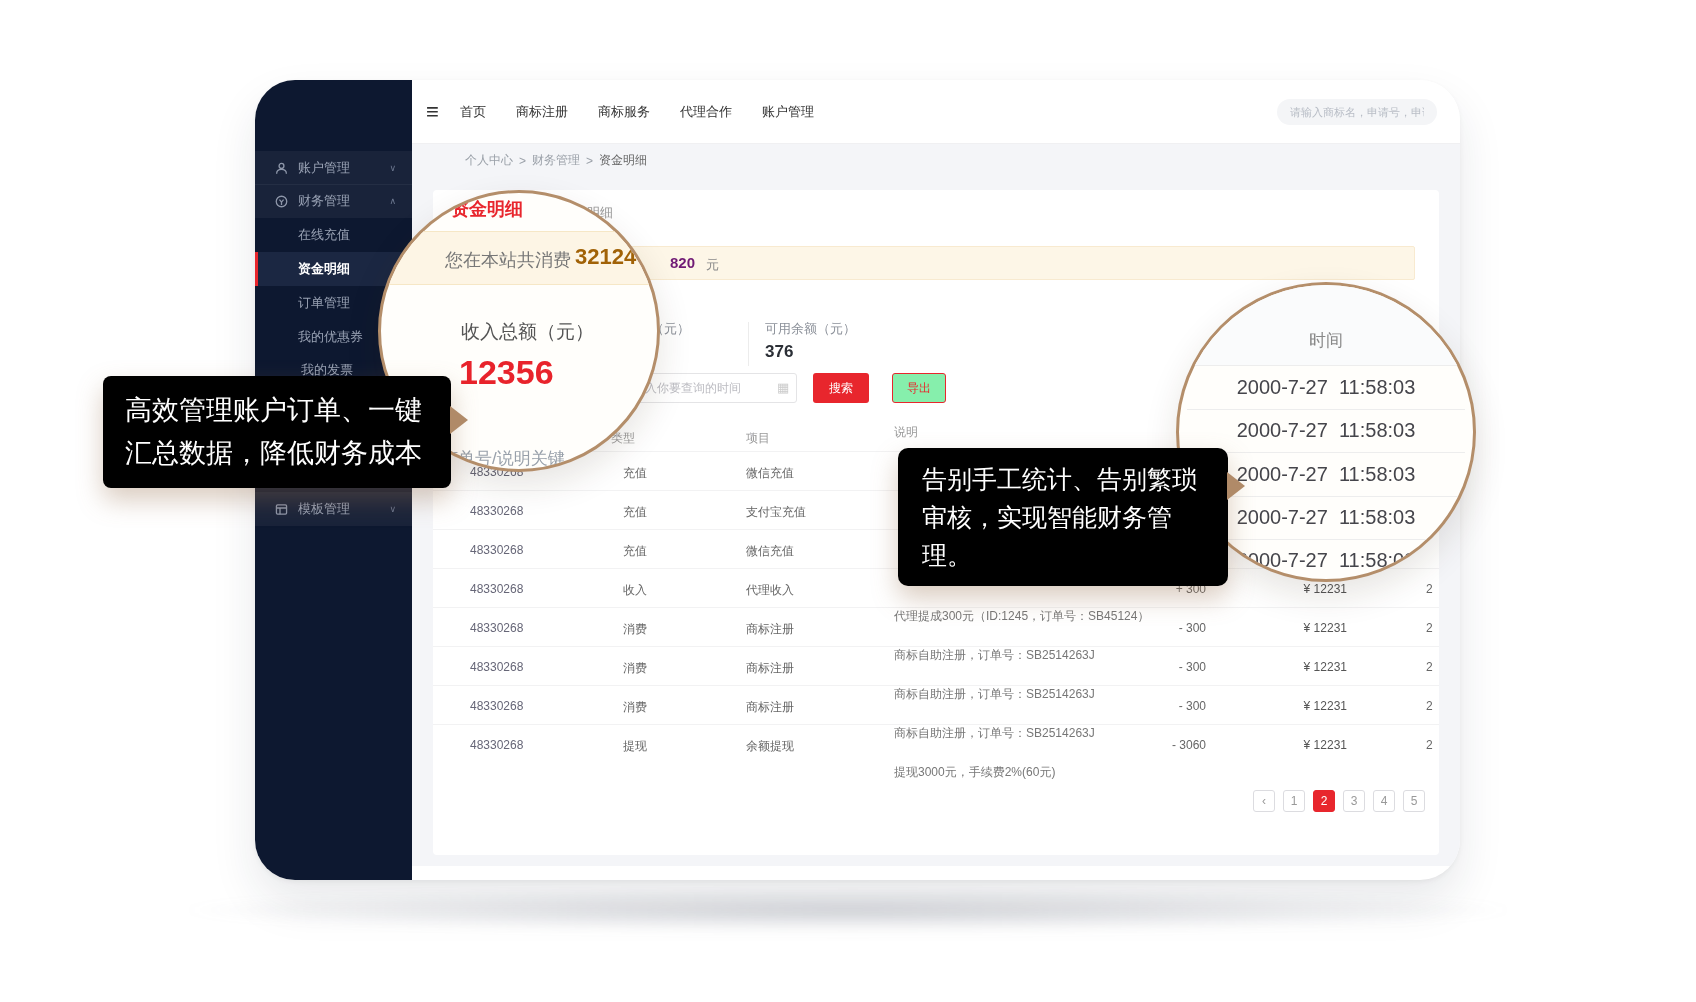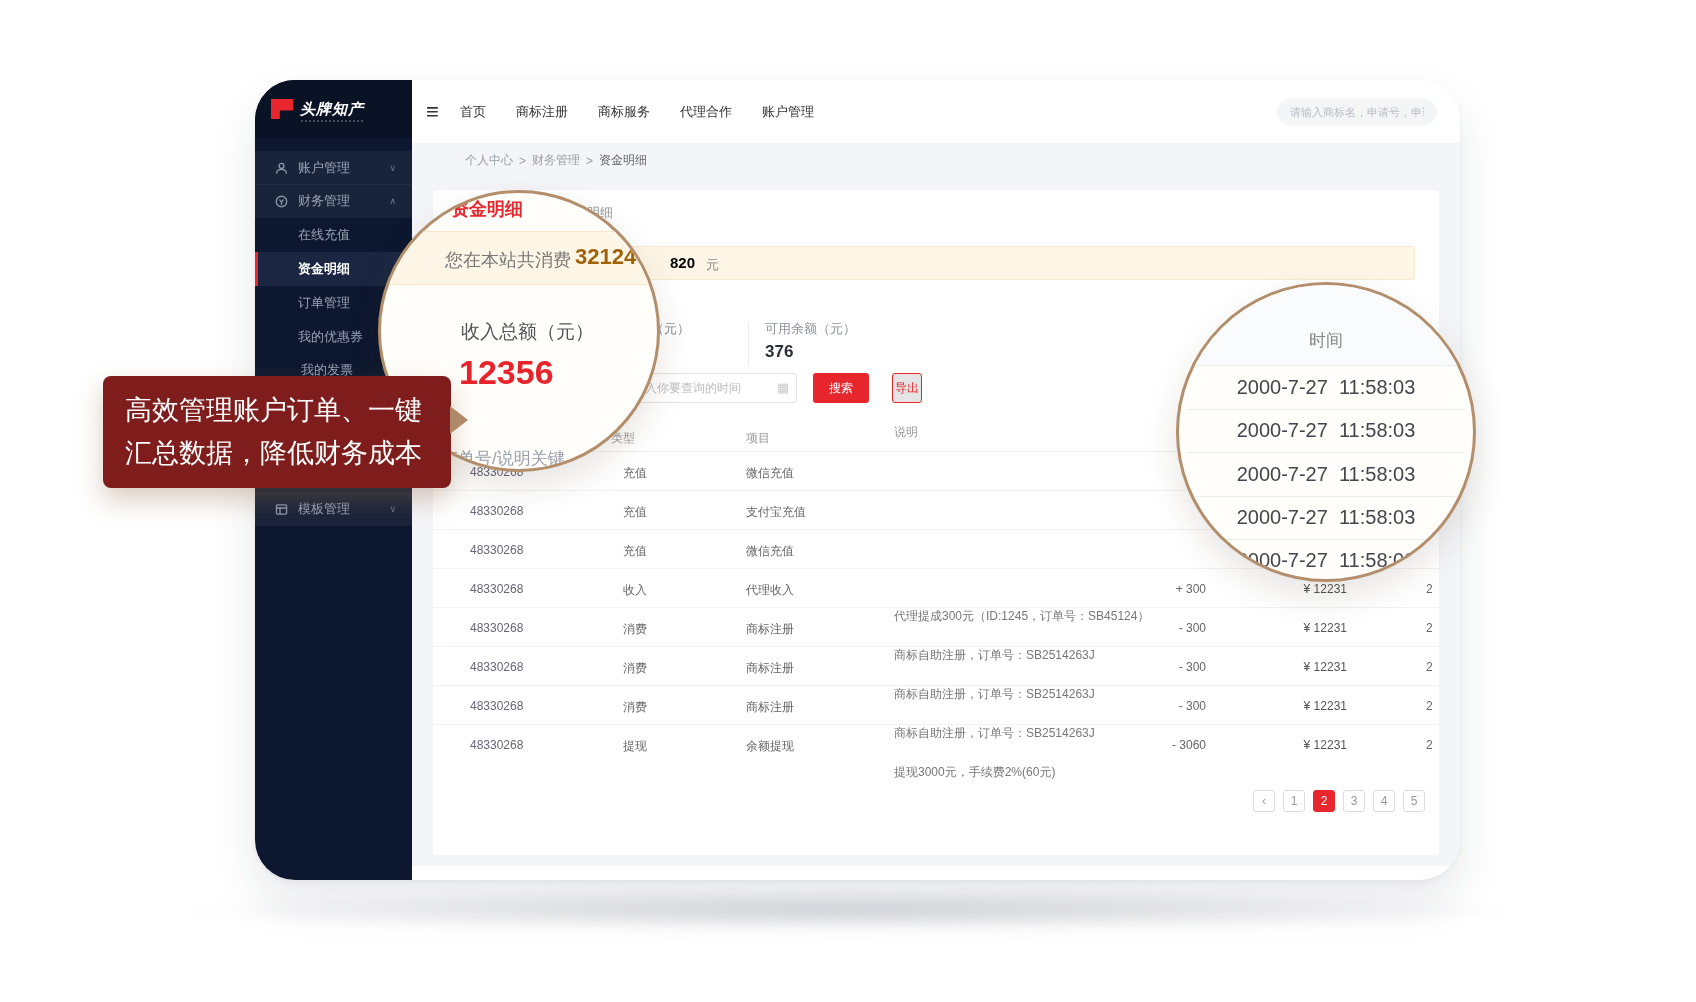--- a/index.html
+++ b/index.html
@@ -45,37 +45,37 @@
 
   
   .card { position:absolute; left:21px; top:46px; width:1006px; height:665px; background:#fff; border-radius:4px; overflow:hidden; }
   .tab1 { position:absolute; left:24px; top:13px; font-size:14px; font-weight:bold; color:#e8262d; cursor:pointer; }
   .tab1-bar { position:absolute; left:24px; top:35px; width:58px; height:3px; background:#e8262d; }
   .tab2 { position:absolute; left:128px; top:14px; font-size:13px; color:#999; cursor:pointer; }
 
   .banner { position:absolute; left:24px; top:56px; right:24px; height:34px; background:#fdf6e7;
     border:1px solid #f8ead0; border-radius:2px; font-size:13px; color:#8a8a8a; }
   .banner .pfx { position:absolute; left:16px; top:9px; }
-  .banner .amt { position:absolute; left:212px; top:7px; color:#000000; font-weight:bold; font-size:15px; }
+  .banner .amt { position:absolute; left:212px; top:7px; color:#701a75; font-weight:bold; font-size:15px; }
   .banner .unit { position:absolute; left:248px; top:9px; }
 
   .stat-label { position:absolute; font-size:13px; color:#8b9099; }
   .stat-value { position:absolute; font-size:17px; font-weight:bold; color:#2b2f36; }
   .stat-div { position:absolute; left:315px; top:132px; width:1px; height:44px; background:#ececec; }
   .v-red { color:#e8262d; }
 
   .f-input { position:absolute; left:177px; top:183px; width:187px; height:30px; border:1px solid #e4e4e6;
     border-radius:3px; padding:0 26px 0 10px; font-size:12px; color:#555; outline:none;
     font-family:"Liberation Sans", sans-serif; }
   .f-input::placeholder { color:#bcbcc2; }
   .f-cal { position:absolute; left:344px; top:190px; font-size:13px; color:#ccc; cursor:pointer; }
   .btn { position:absolute; top:183px; height:30px; border-radius:3px; font-size:12px; display:flex;
     align-items:center; justify-content:center; cursor:pointer; }
   .btn-search { left:380px; width:56px; background:#e8262d; color:#fff; }
-  .btn-export { left:459px; width:30px; background:#e5e5e5; border:1px solid #e8262d; color:#e8262d; }
+  .btn-export { left:459px; width:54px; background:#86efac; border:1px solid #e8262d; color:#e8262d; }
 
   .thead { position:absolute; left:0; right:0; top:228px; height:28px; font-size:12px; color:#999; }
   .thead span { position:absolute; top:6px; white-space:nowrap; }
   .caret { font-size:8px; color:#c6c6cc; margin-left:3px; cursor:pointer; }
   .h-order{left:37px;} .h-type{left:178px;} .h-proj{left:313px;} .h-desc{left:461px;}
 
   .tbody { position:absolute; left:0; right:0; top:261px; }
   .tr { position:relative; height:39px; border-top:1px solid #f2f2f3; font-size:12px; color:#666; }
   .tr span { position:absolute; top:13px; white-space:nowrap; }
   .c-order{left:37px; color:#667;} .c-type{left:190px;} .c-proj{left:313px;} .c-desc{left:461px; color:#777;margin-top:26px;}
@@ -99,45 +99,40 @@
   .cl-label { position:absolute; left:80px; top:126px; font-size:19px; color:#555; }
   .cl-value { position:absolute; left:78px; top:160px; font-size:34px; font-weight:bold; color:#e8232b; }
   .cl-bottom { position:absolute; left:60px; top:254px; font-size:17px; color:#98a0aa; white-space:nowrap; }
 
   .circle-right { left:1176px; top:282px; width:300px; height:300px; }
   .cr-headband { position:absolute; left:0; right:0; top:0; height:80px; background:#fafbfc; }
   .cr-header { position:absolute; left:0; right:0; top:44px; text-align:center; font-size:17px; color:#888; }
   .cr-sep { position:absolute; left:8px; right:8px; height:1px; background:#ededed; }
   .cr-t { position:absolute; left:0; right:0; text-align:center; font-size:20px; color:#45454b; white-space:pre; }
 
-  .tip { position:absolute; background:#7f1d1d; color:#fff; z-index:60;
+  .tip { position:absolute; background:#000000; color:#fff; z-index:60;
     box-shadow:0 12px 26px rgba(150,110,75,0.35); }
   .tip::after { content:""; position:absolute; border:14px solid transparent; border-right:0;
     border-left:18px solid #b08a68; right:-17px; }
   .tip-left { left:103px; top:376px; width:348px; height:112px; border-radius:8px;
     font-size:27px; line-height:43px; padding:13px 22px; }
   .tip-left::after { top:30px; }
   .tip-right { left:898px; top:448px; width:330px; border-radius:10px;
     font-size:25px; line-height:38px; padding:12px 24px; }
   .tip-right::after { top:24px; }
 </style>
 </head>
 <body>
 
 <div class="stage">
   <div class="base-shadow"></div>
 
   <div class="laptop">
 
     <div class="sidebar">
-      <div class="logo">
-        <span class="logo-icon"></span>
-        <span class="logo-text">头牌知产</span>
-        <span class="logo-sub"></span>
-      </div>
 
       <div class="s-item group" style="top:71px;">
         <span class="sic">
           <svg viewBox="0 0 16 16">
               <circle cx="8" cy="5.2" r="2.6"></circle>
               <path d="M2.8 13.5c0-2.9 2.3-4.6 5.2-4.6s5.2 1.7 5.2 4.6"></path>
             </svg>
         </span>
         <span>账户管理</span>
         <span class="chev">∨</span>
@@ -347,13 +342,14 @@
     <span class="cr-t" style="top:134px;">2000-7-27  11:58:03</span>
     <div class="cr-sep" style="top:167px;"></div>
     <span class="cr-t" style="top:178px;">2000-7-27  11:58:03</span>
     <div class="cr-sep" style="top:211px;"></div>
     <span class="cr-t" style="top:221px;">2000-7-27  11:58:03</span>
     <div class="cr-sep" style="top:254px;"></div>
     <span class="cr-t" style="top:264px;">2000-7-27  11:58:03</span>
   </div>
 
   <div class="tip tip-left">高效管理账户订单、一键汇总数据，降低财务成本</div>
+  <div class="tip tip-right">告别手工统计、告别繁琐审核，实现智能财务管理。</div>
 </div>
 
 </body></html>

